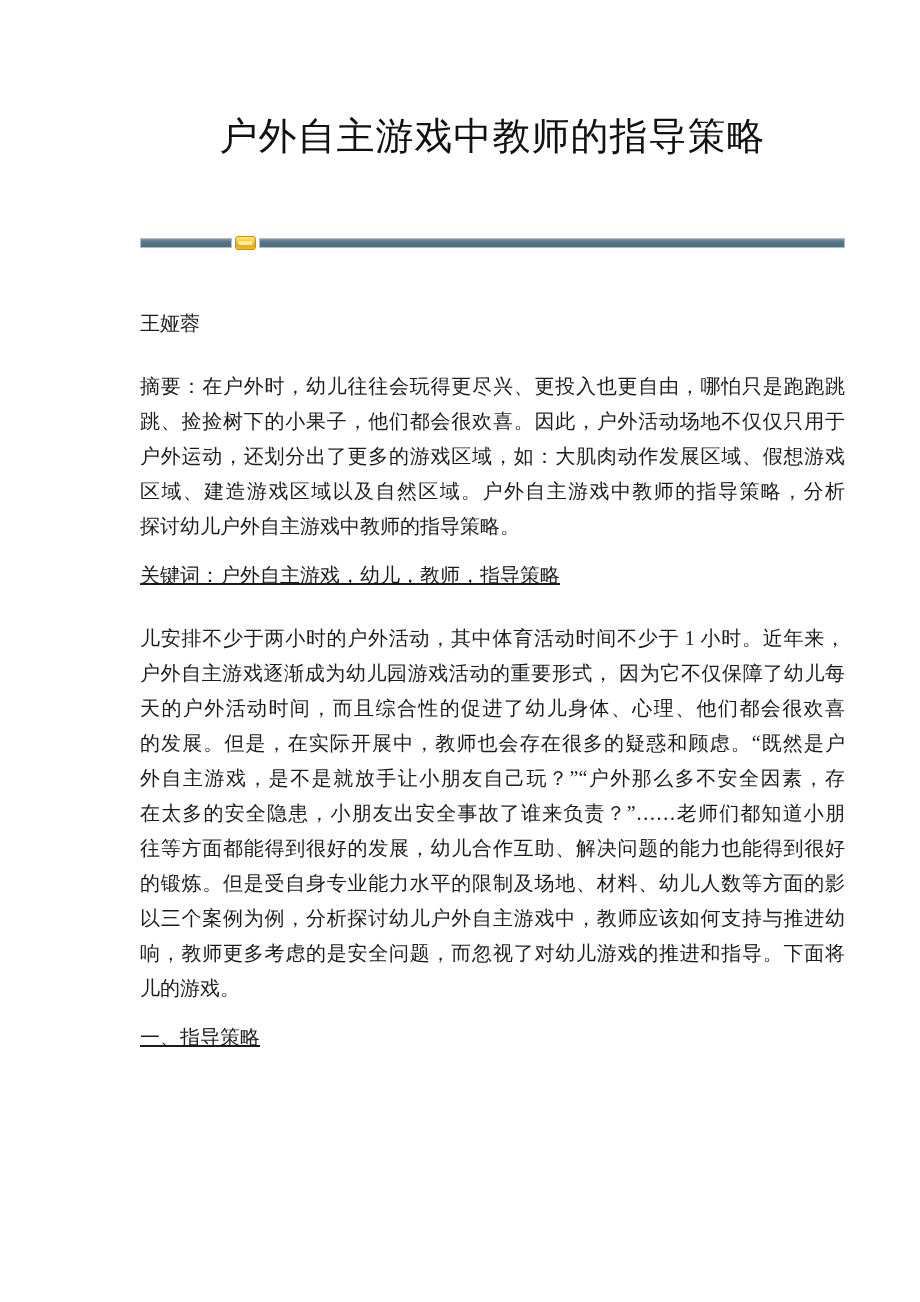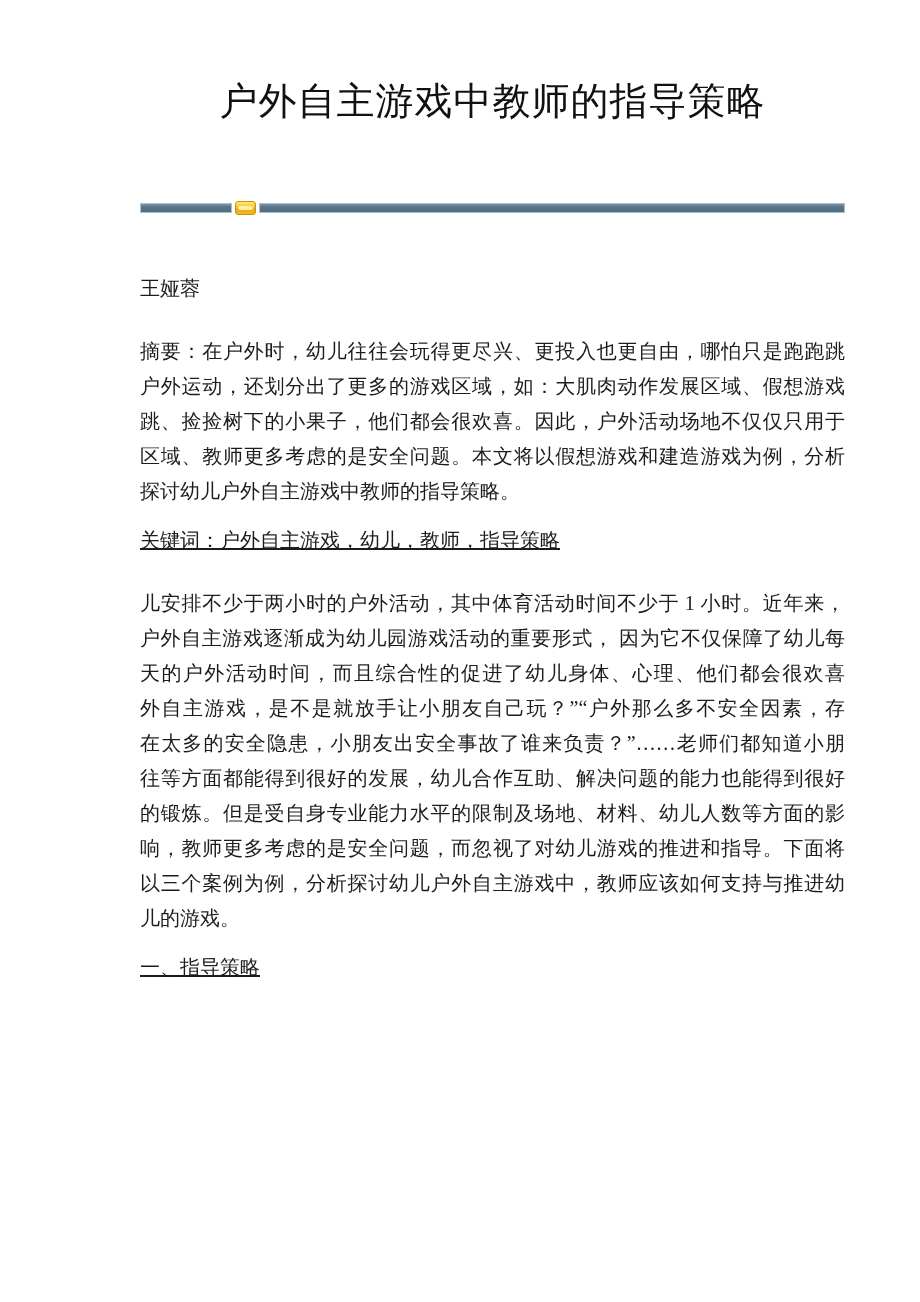--- a/index.html
+++ b/index.html
@@ -7,21 +7,21 @@
     padding: 0;
     background: #ffffff;
   }
   .page {
     position: relative;
     width: 920px;
     min-height: 1302px;
     margin: 0 auto;
     background: #ffffff;
     box-sizing: border-box;
-    padding: 79px 75px 60px 140px;
+    padding: 114px 75px 60px 140px;
     font-family: "Liberation Serif", "DejaVu Serif", serif;
     color: #1c1c1c;
     overflow: hidden;
   }
   .doc-title {
     text-align: center;
     font-size: 38px;
     line-height: 44px;
     font-weight: 400;
     color: #111111;
@@ -95,36 +95,37 @@
   <div class="divider">
     <div class="bar bar-left"></div>
     <div class="icon-wrap"></div>
     <div class="bar bar-right"></div>
   </div>
 
   <div class="author">王娅蓉</div>
 
   <div class="para">
       <div class="line just">摘要：在户外时，幼儿往往会玩得更尽兴、更投入也更自由，哪怕只是跑跑跳</div>
+      <div class="line just">跳、捡捡树下的小果子，他们都会很欢喜。因此，户外活动场地不仅仅只用于</div>
       <div class="line just">户外运动，还划分出了更多的游戏区域，如：大肌肉动作发展区域、假想游戏</div>
-      <div class="line just">跳、捡捡树下的小果子，他们都会很欢喜。因此，户外活动场地不仅仅只用于</div>
-      <div class="line just">区域、教师更多考虑的是安全问题。本文将以假想游戏和建造游戏为例，分析</div>
+      <div class="line just">区域、建造游戏区域以及自然区域。户外自主游戏中教师的指导策略，分析</div>
       <div class="line">探讨幼儿户外自主游戏中教师的指导策略。</div>
     </div>
 
   <div class="single-line">关键词：户外自主游戏，幼儿，教师，指导策略</div>
 
   <div class="para">
       <div class="line just">儿安排不少于两小时的户外活动，其中体育活动时间不少于 1 小时。近年来，</div>
       <div class="line just">户外自主游戏逐渐成为幼儿园游戏活动的重要形式， 因为它不仅保障了幼儿每</div>
       <div class="line just">天的户外活动时间，而且综合性的促进了幼儿身体、心理、他们都会很欢喜</div>
+      <div class="line just">的发展。但是，在实际开展中，教师也会存在很多的疑惑和顾虑。“既然是户</div>
       <div class="line just">外自主游戏，是不是就放手让小朋友自己玩？”“户外那么多不安全因素，存</div>
       <div class="line just">在太多的安全隐患，小朋友出安全事故了谁来负责？”……老师们都知道小朋</div>
       <div class="line just">往等方面都能得到很好的发展，幼儿合作互助、解决问题的能力也能得到很好</div>
       <div class="line just">的锻炼。但是受自身专业能力水平的限制及场地、材料、幼儿人数等方面的影</div>
+      <div class="line just">以三个案例为例，分析探讨幼儿户外自主游戏中，教师应该如何支持与推进幼</div>
       <div class="line just">响，教师更多考虑的是安全问题，而忽视了对幼儿游戏的推进和指导。下面将</div>
-      <div class="line just">以三个案例为例，分析探讨幼儿户外自主游戏中，教师应该如何支持与推进幼</div>
       <div class="line">儿的游戏。</div>
     </div>
 
   <div class="single-line">一、指导策略</div>
 
 </div>
 
 </body></html>

